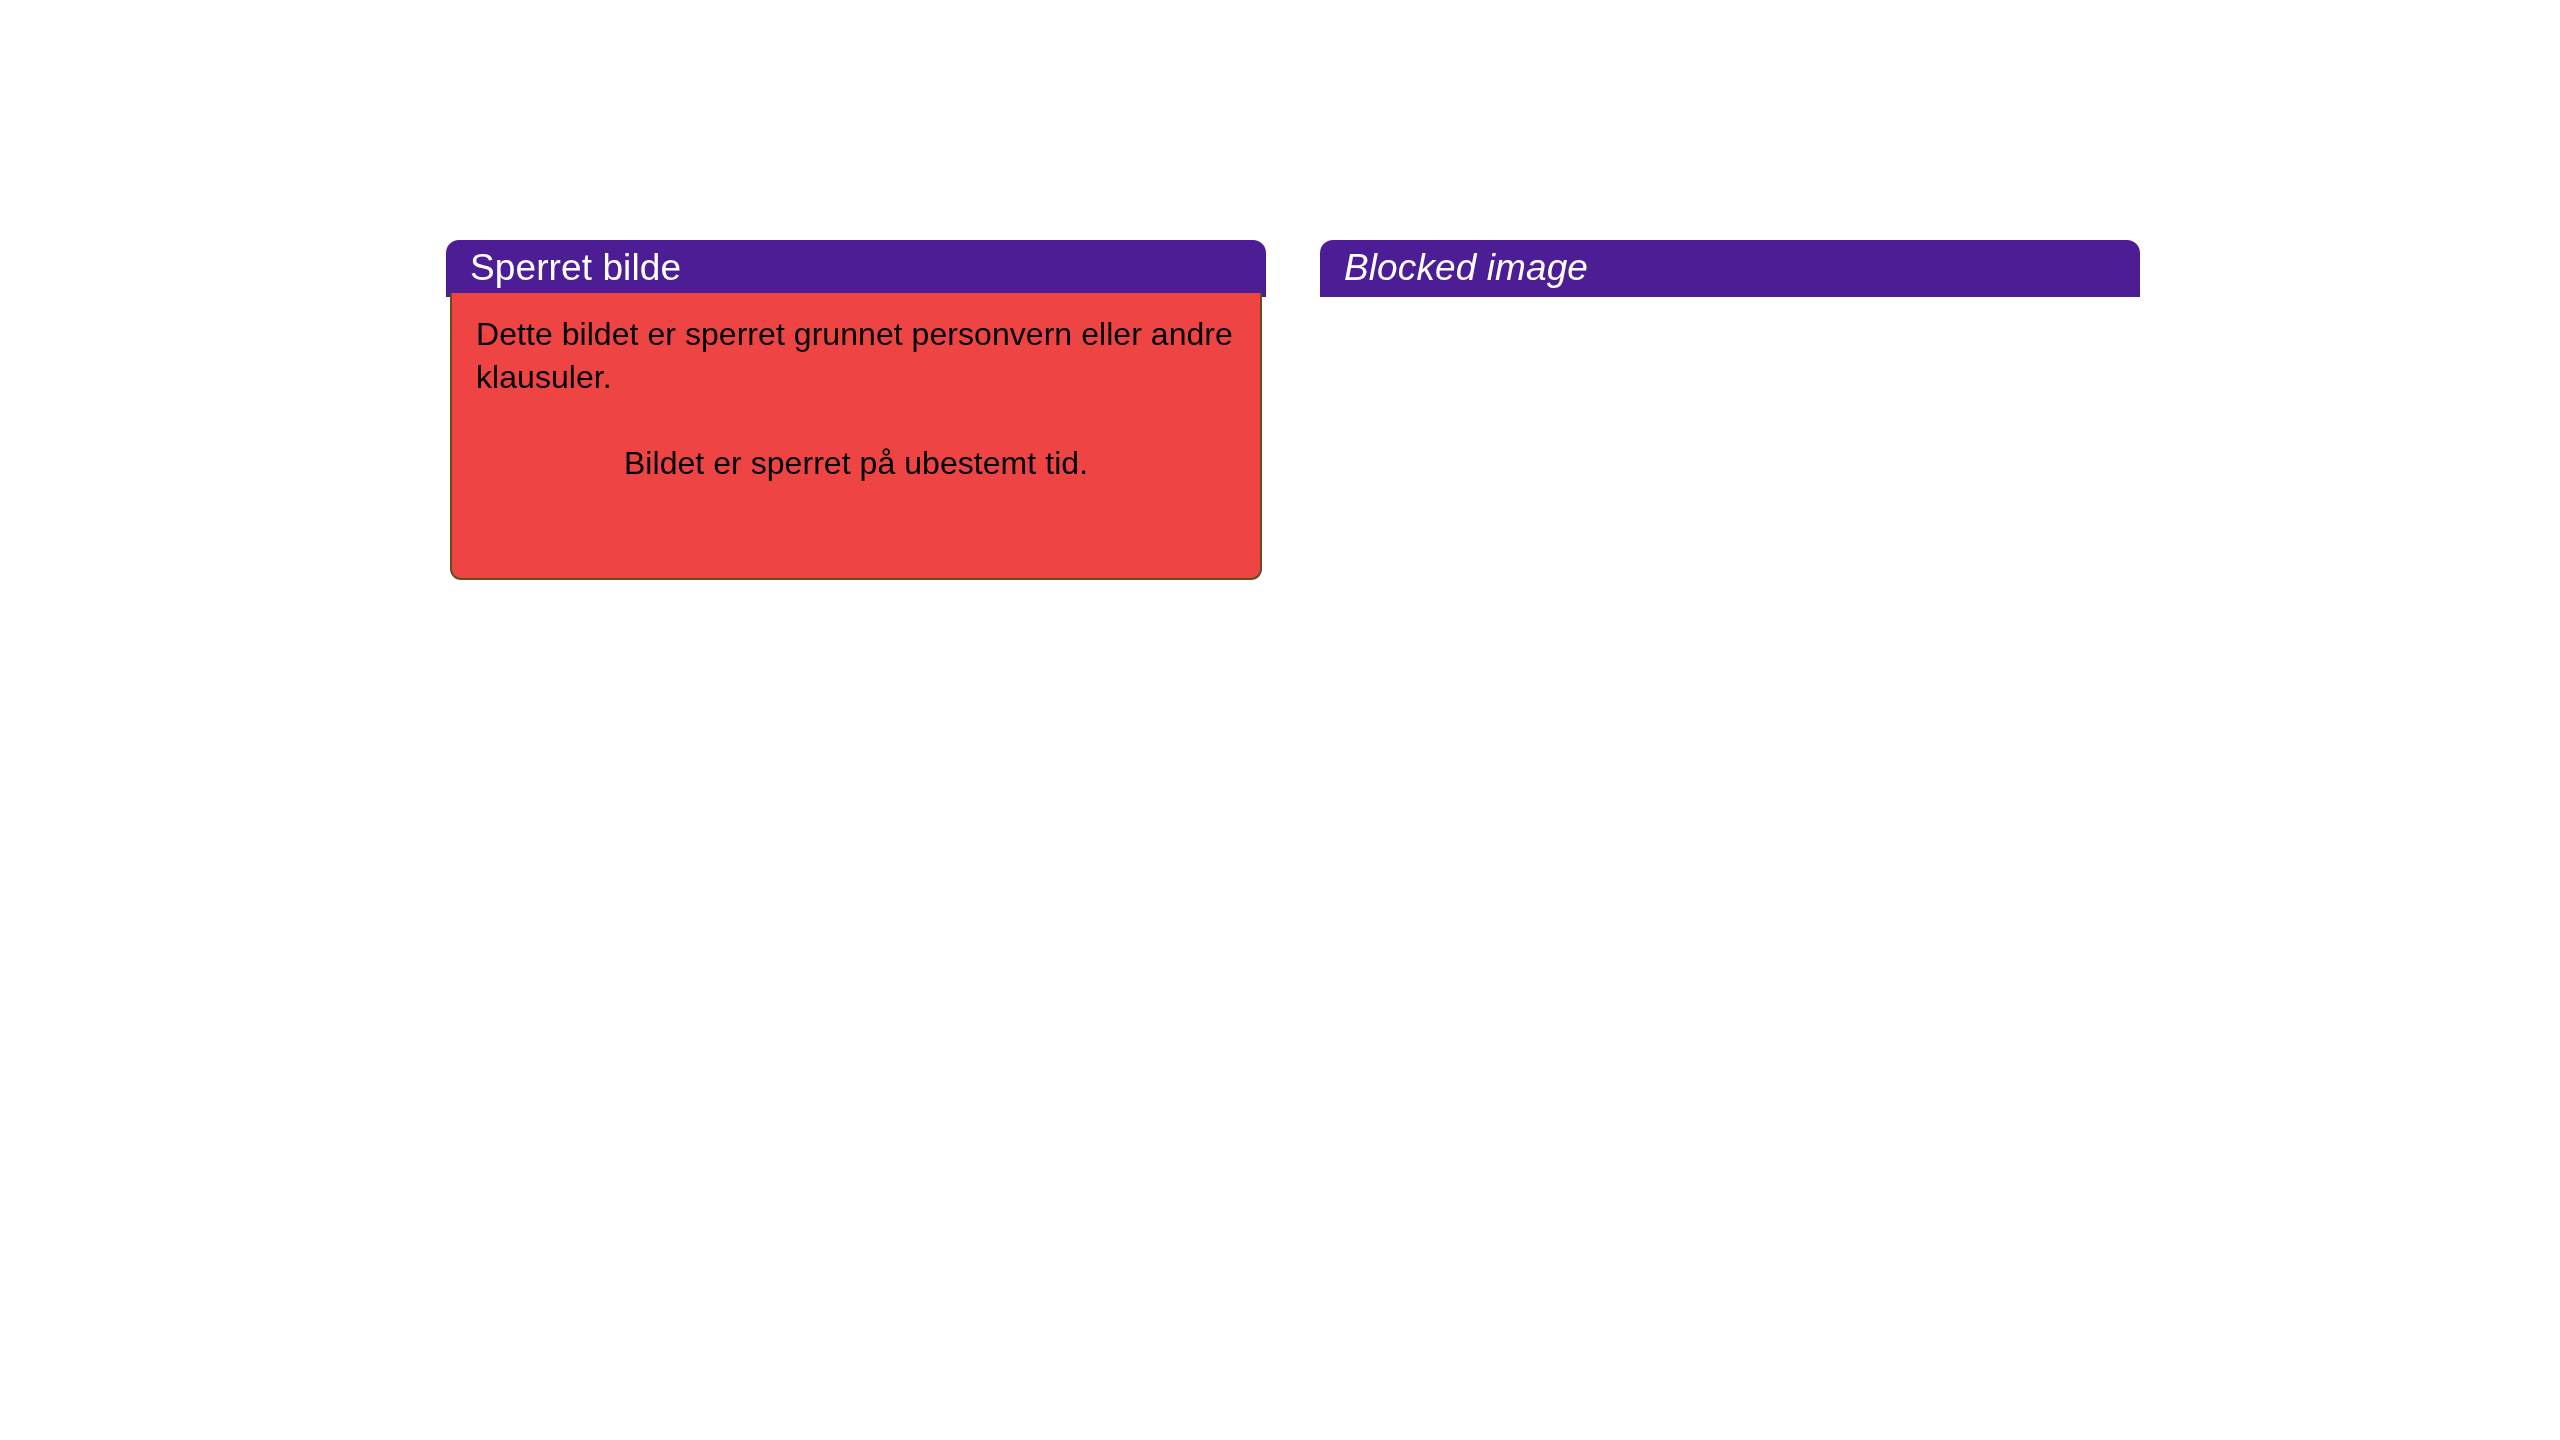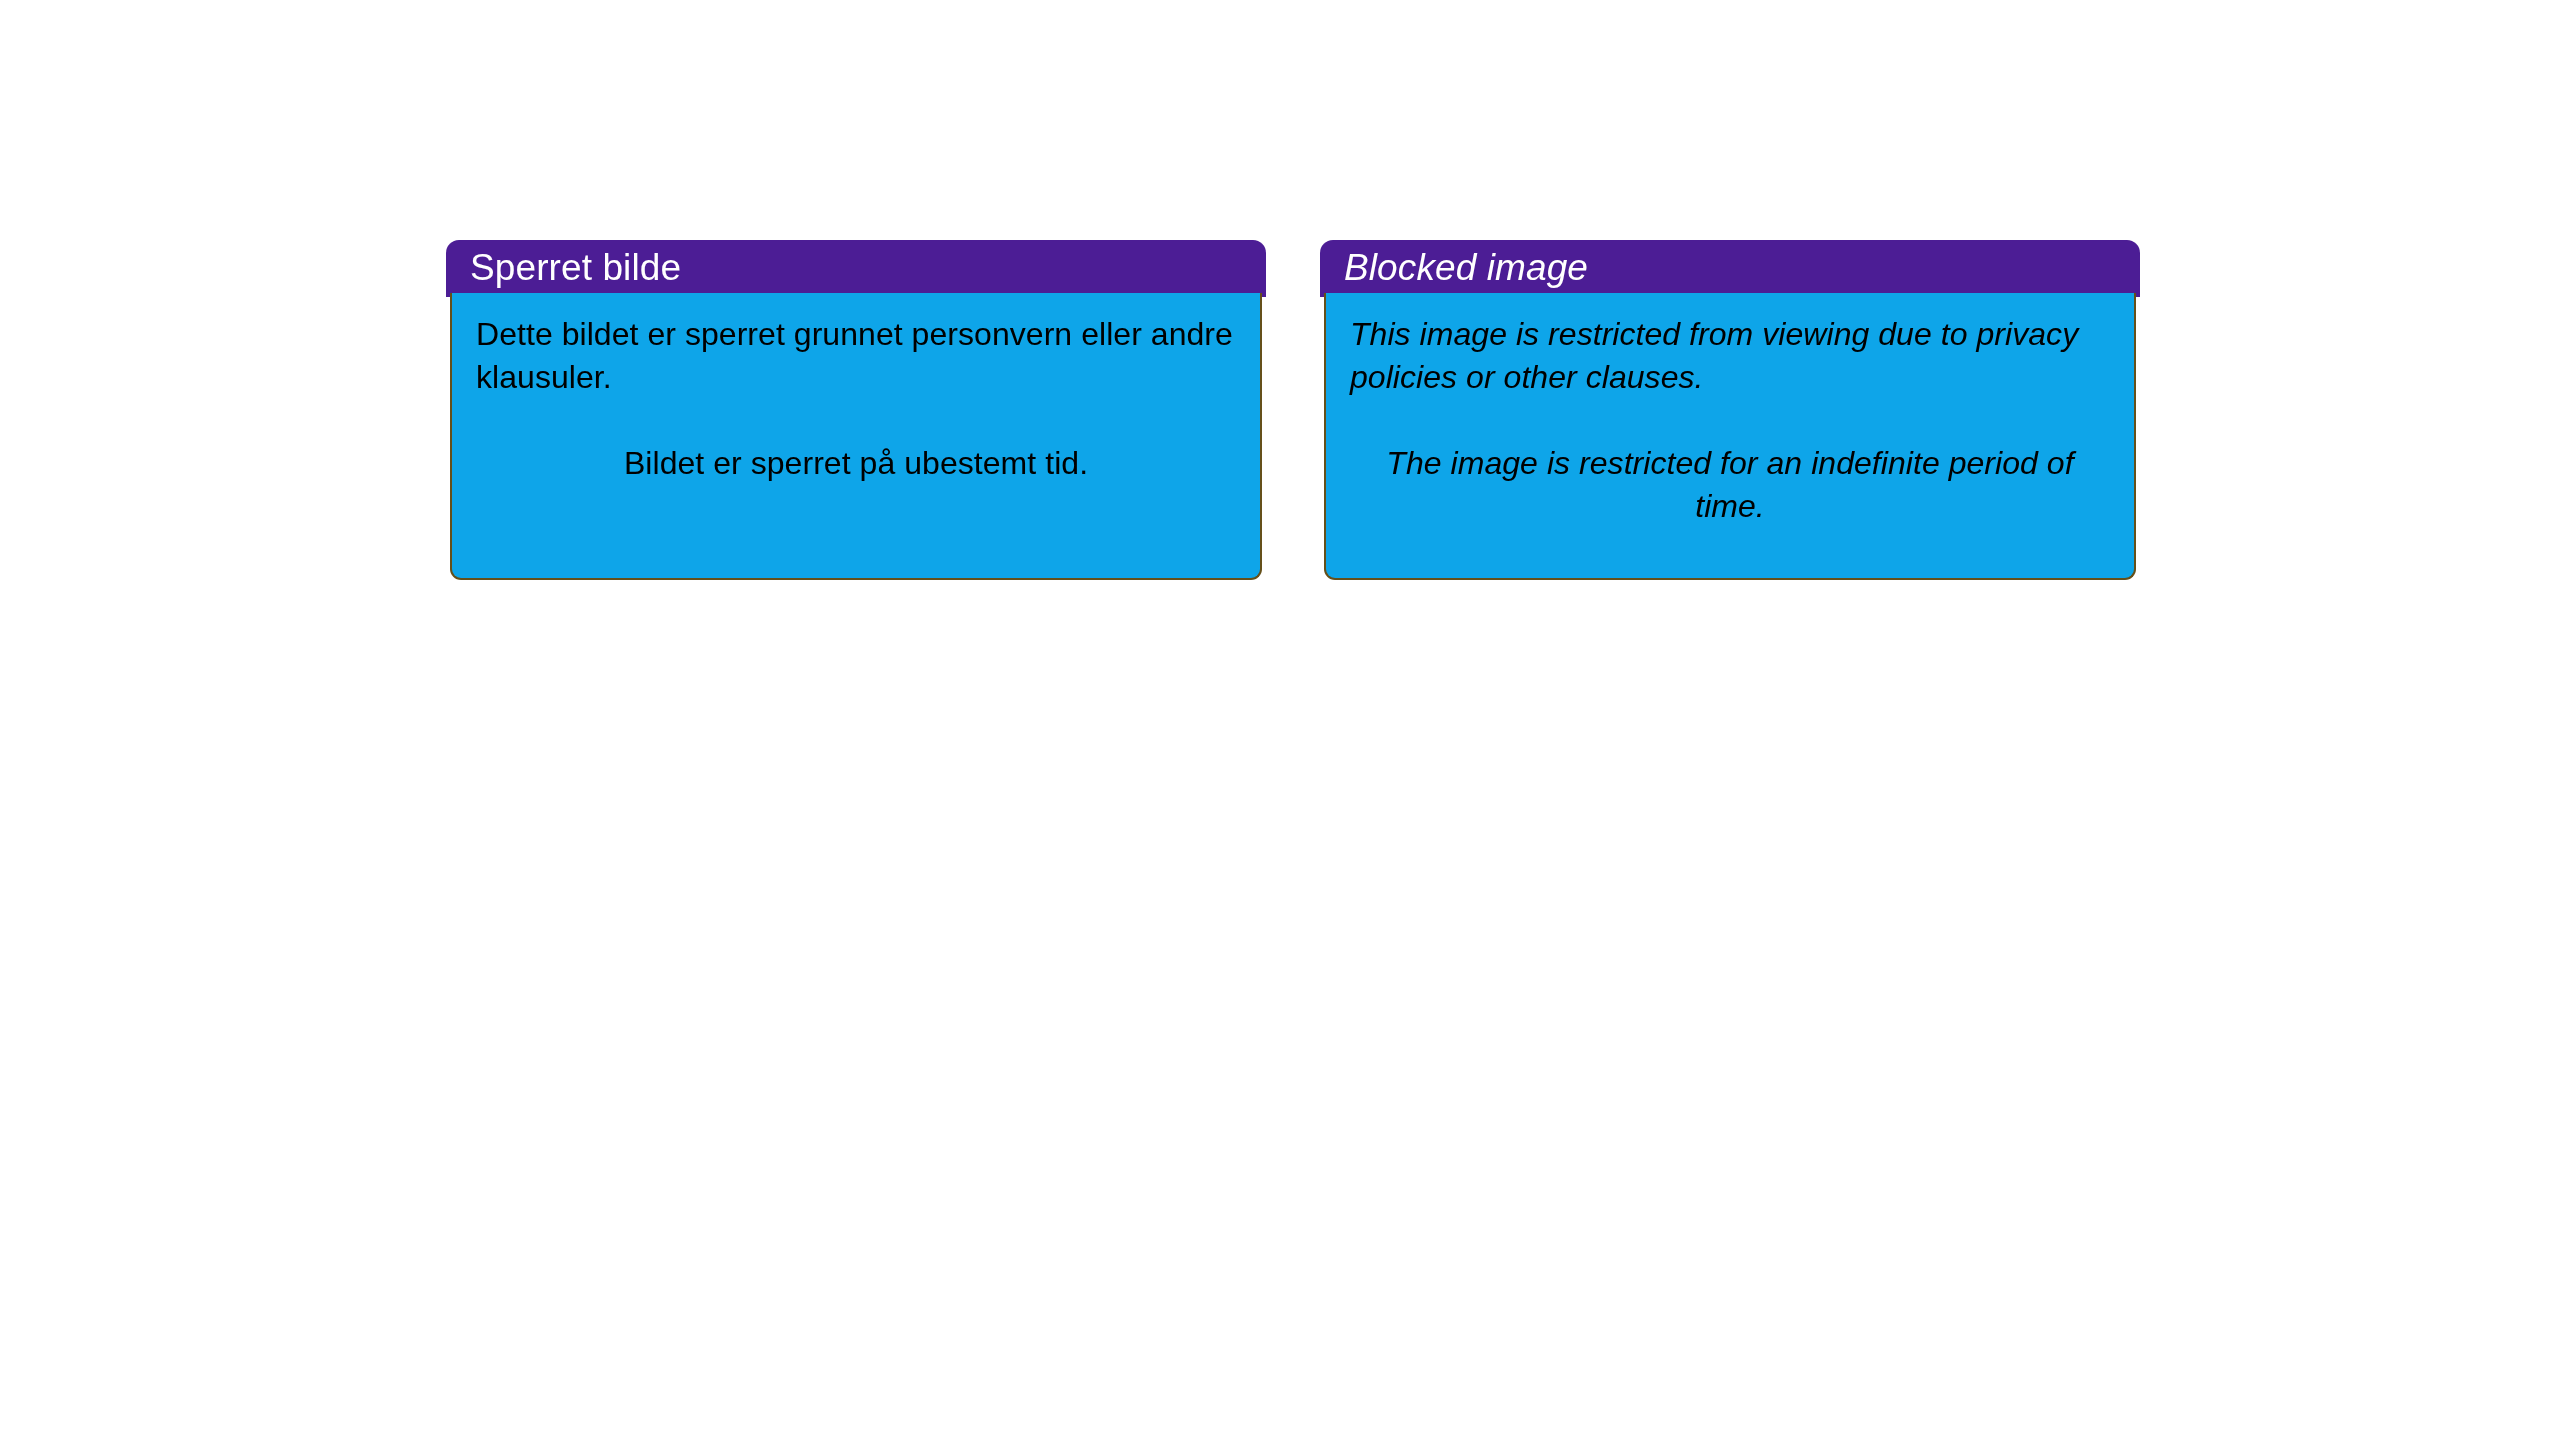--- a/index.html
+++ b/index.html
@@ -50,21 +50,21 @@
     letter-spacing: 0.1px;
     white-space: nowrap;
     padding-left: 24px;
     margin-top: -2px;
   }
 
   .panel-body {
     position: absolute;
     left: 4px;
     top: 53px;
-    background: #0ea5e9;
+    background: #ef4444;
     border: 2px solid #65501a;
     border-top: 0;
     border-radius: 0 0 11px 11px;
     box-sizing: border-box;
     padding: 20px 24px 24px 24px;
   }
 
   .panel-paragraph {
     color: #000000;
     font-family: "Liberation Sans", sans-serif;
@@ -111,19 +111,15 @@
     <div class="panel-body">
       <p class="panel-paragraph">Dette bildet er sperret grunnet personvern eller andre klausuler.</p>
       <p class="panel-paragraph">Bildet er sperret på ubestemt tid.</p>
     </div>
   </section>
 
   <section class="panel" id="panel-en">
     <header class="panel-header">
       <span class="panel-title">Blocked image</span>
     </header>
-    <div class="panel-body">
-      <p class="panel-paragraph">This image is restricted from viewing due to privacy policies or other clauses.</p>
-      <p class="panel-paragraph">The image is restricted for an indefinite period of time.</p>
-    </div>
   </section>
 
 </div>
 
 </body></html>

